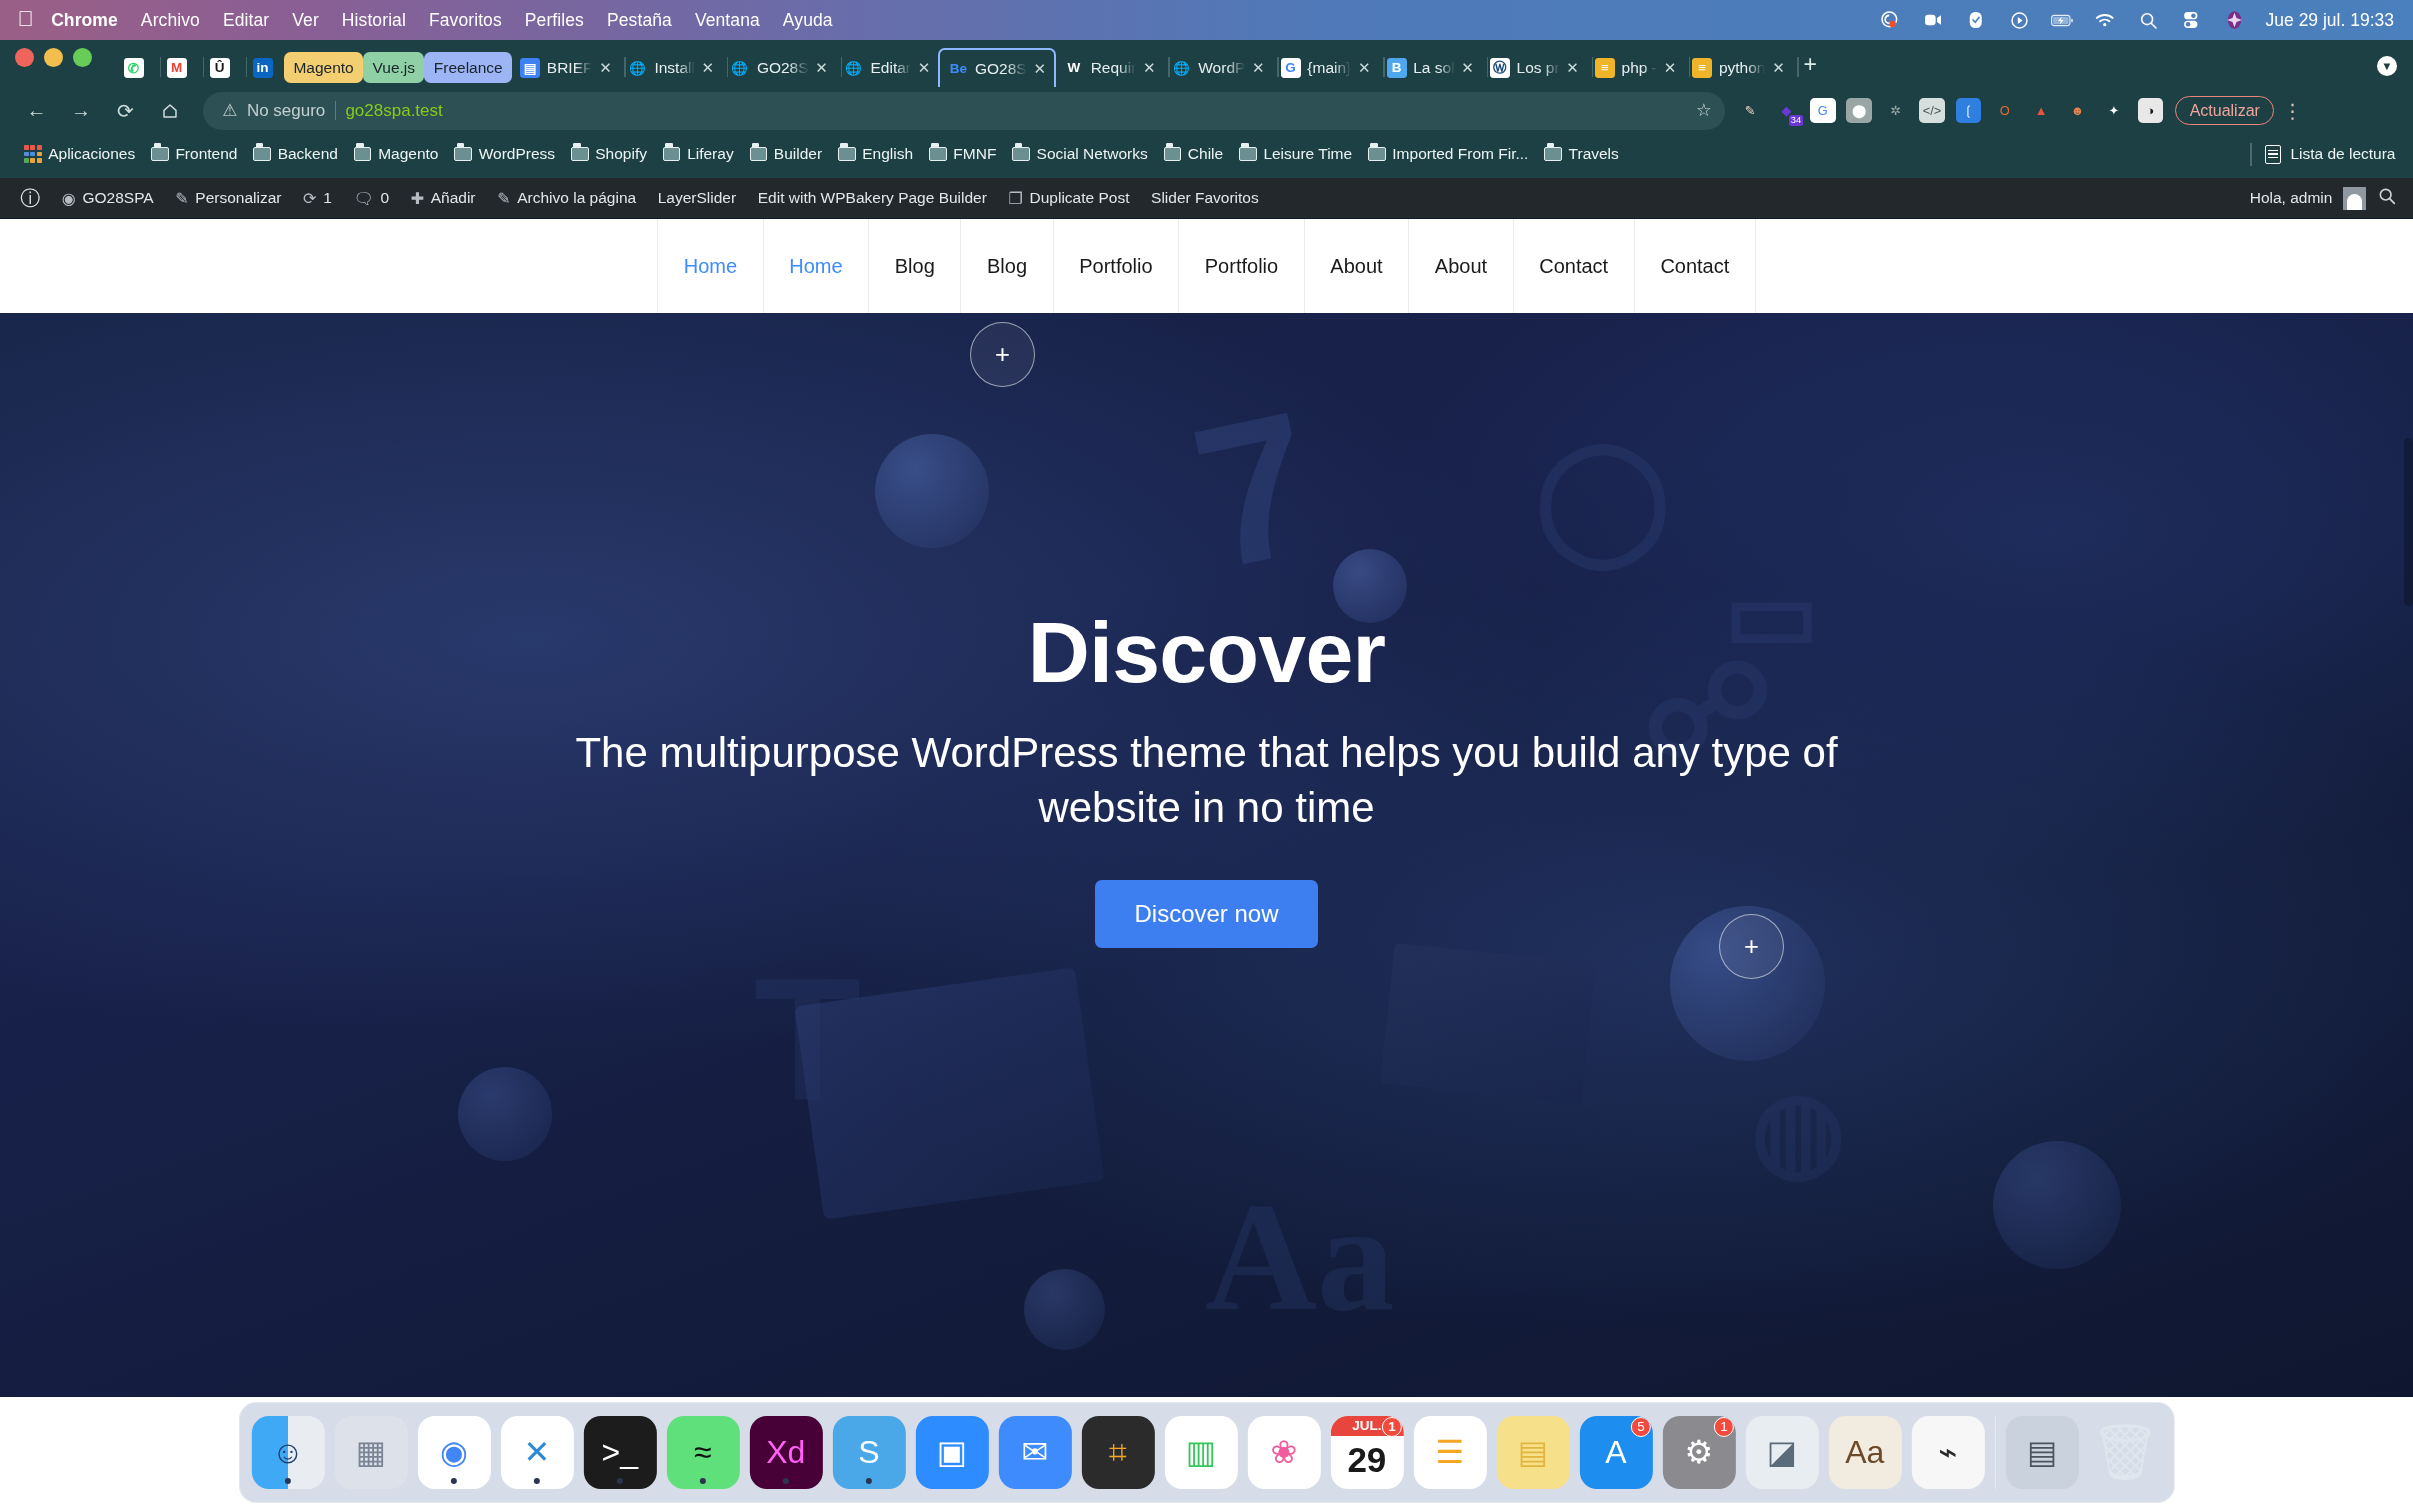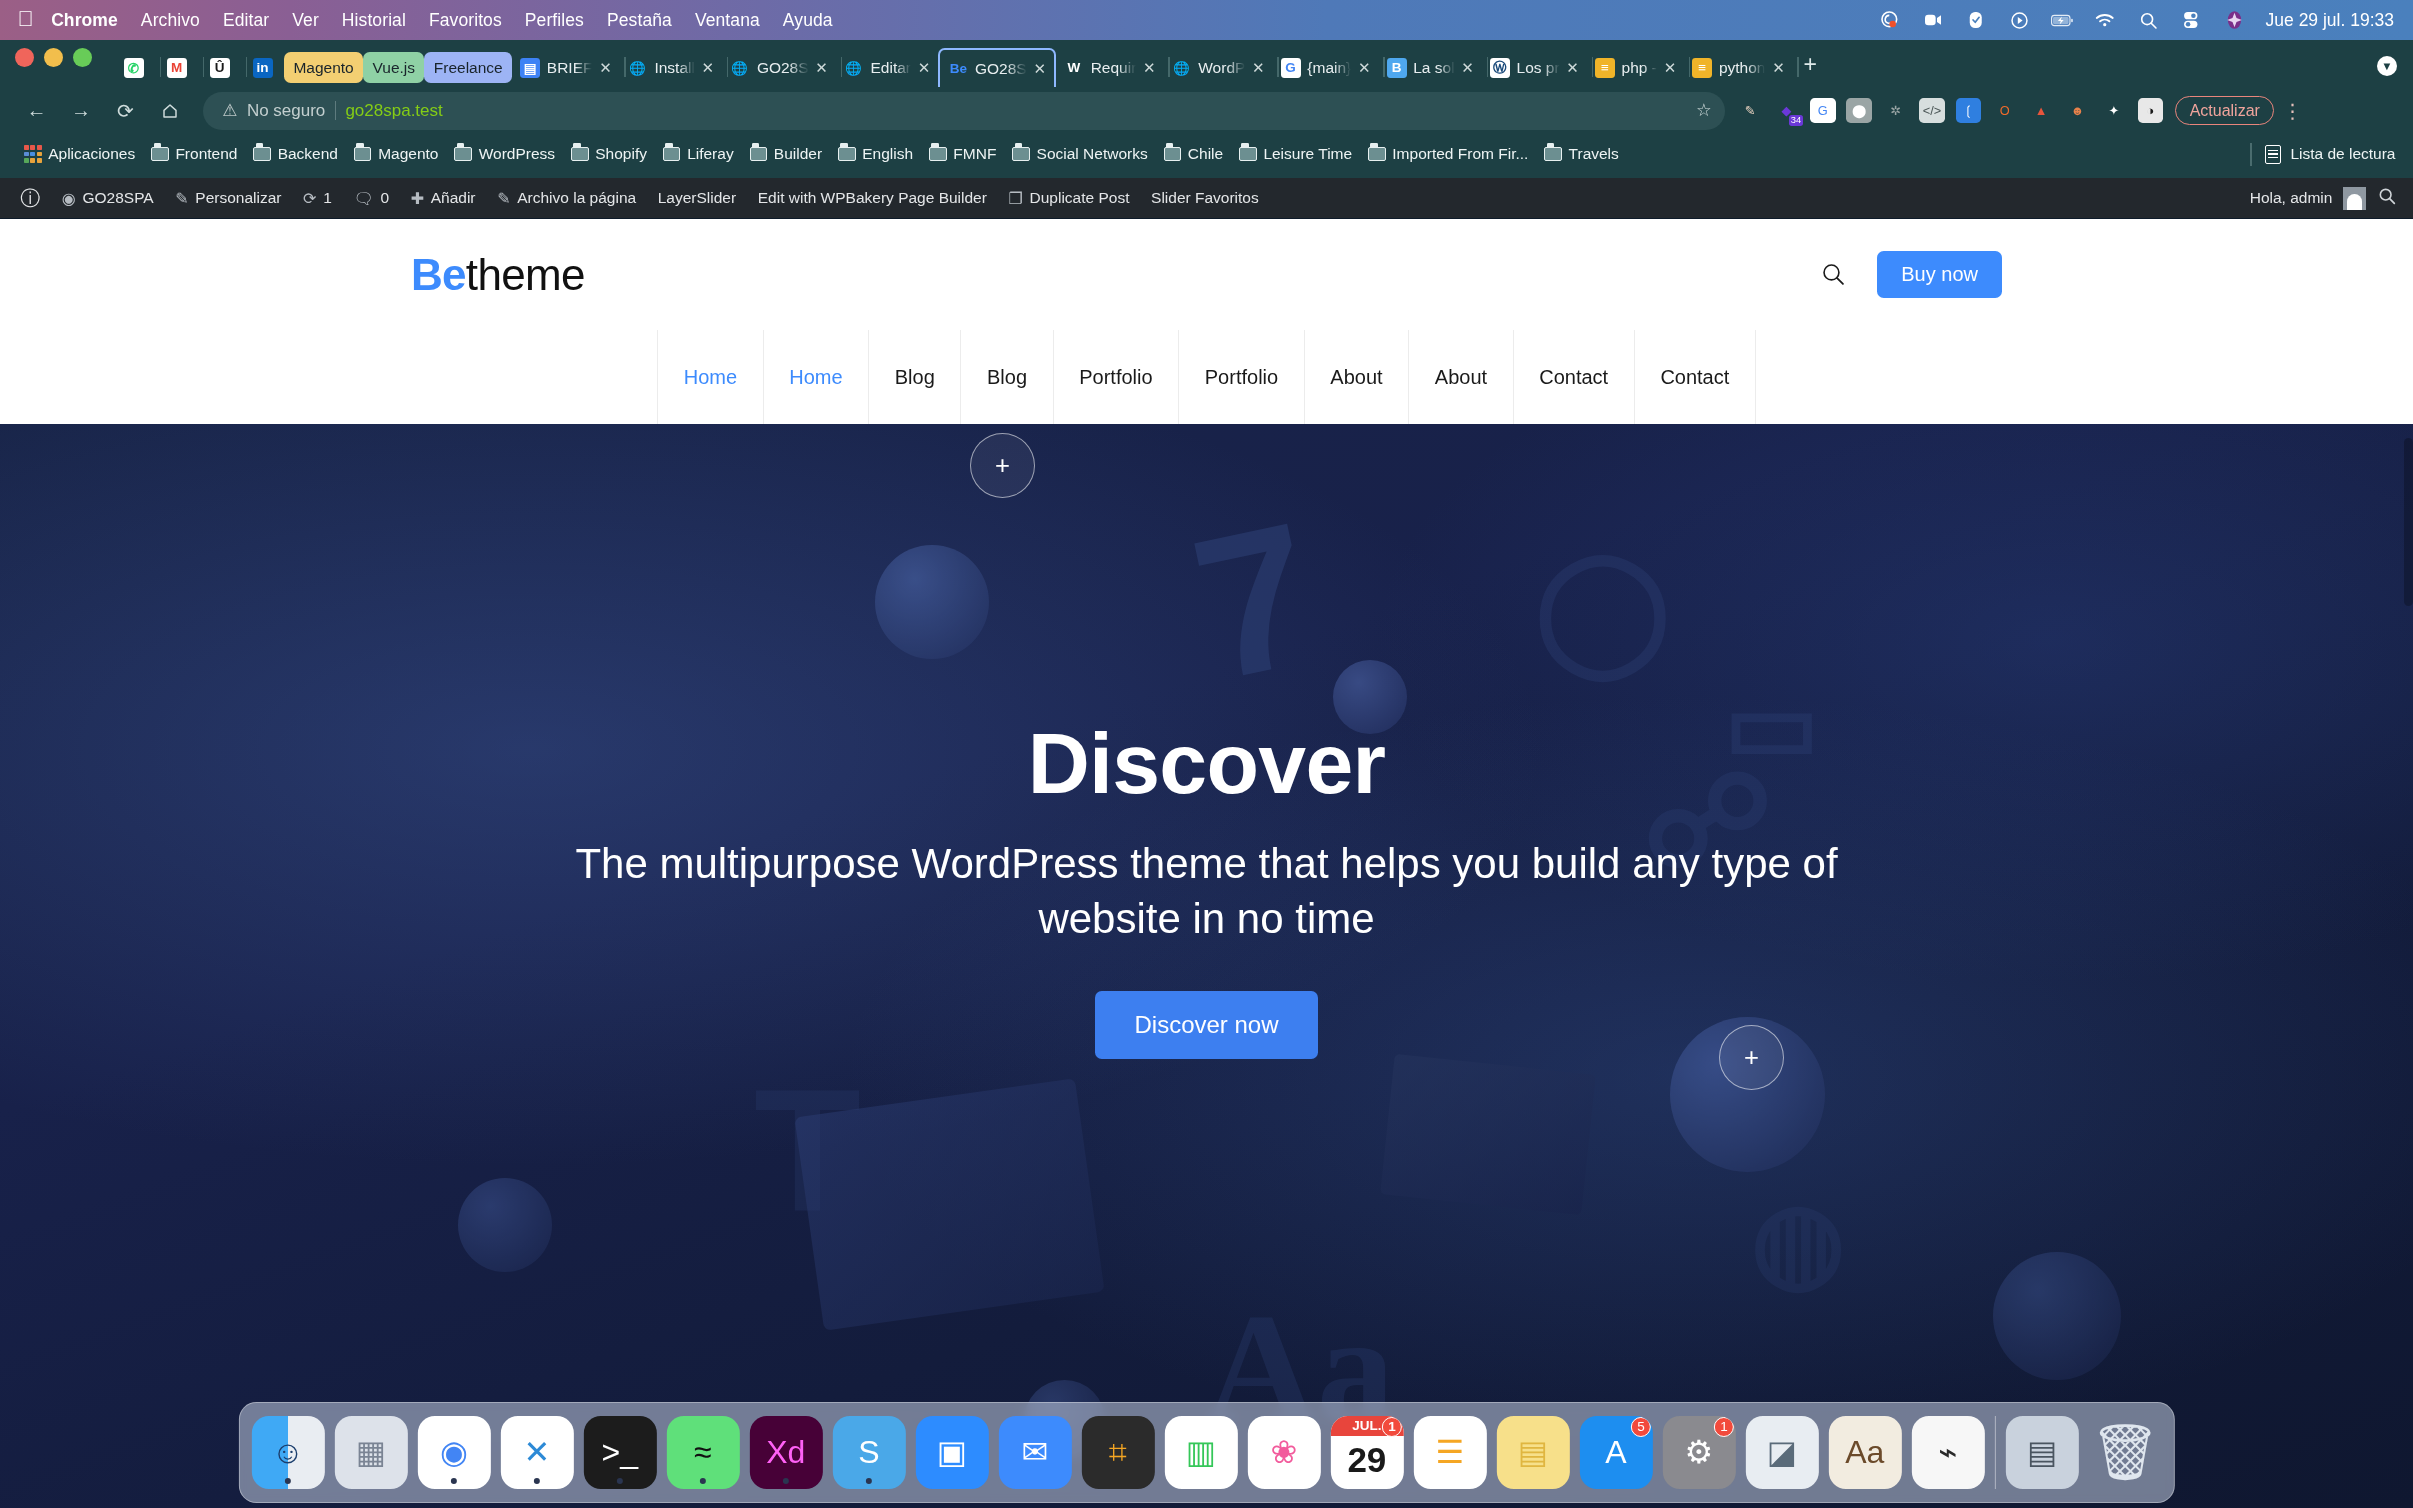--- a/index.html
+++ b/index.html
@@ -511,34 +511,20 @@
       <svg width="20" height="20" viewBox="0 0 30 30">
           <circle cx="13" cy="13" r="8" fill="none" stroke="#cfd4d8" stroke-width="2.4"></circle>
           <path d="M19 19l7 7" stroke="#cfd4d8" stroke-width="2.6" stroke-linecap="round"></path>
         </svg>
     </span>
   </div>
 </div>
 
 <div class="site">
 
-  <div class="siteheader">
-    <div class="logo">
-      <b>Be</b><span>theme</span>
-    </div>
-    <div class="headright">
-      <span class="searchico">
-        <svg width="27" height="27" viewBox="0 0 40 40">
-            <circle cx="17" cy="17" r="11" fill="none" stroke="#1a1a1a" stroke-width="2.4"></circle>
-            <path d="M25 25l9 9" stroke="#1a1a1a" stroke-width="2.6" stroke-linecap="round"></path>
-          </svg>
-      </span>
-      <span class="buynow">Buy now</span>
-    </div>
-  </div>
 
   <div class="sitenav" id="sitenav">
       <div class="navitem active">Home</div>
       <div class="navitem active">Home</div>
       <div class="navitem">Blog</div>
       <div class="navitem">Blog</div>
       <div class="navitem">Portfolio</div>
       <div class="navitem">Portfolio</div>
       <div class="navitem">About</div>
       <div class="navitem">About</div>

